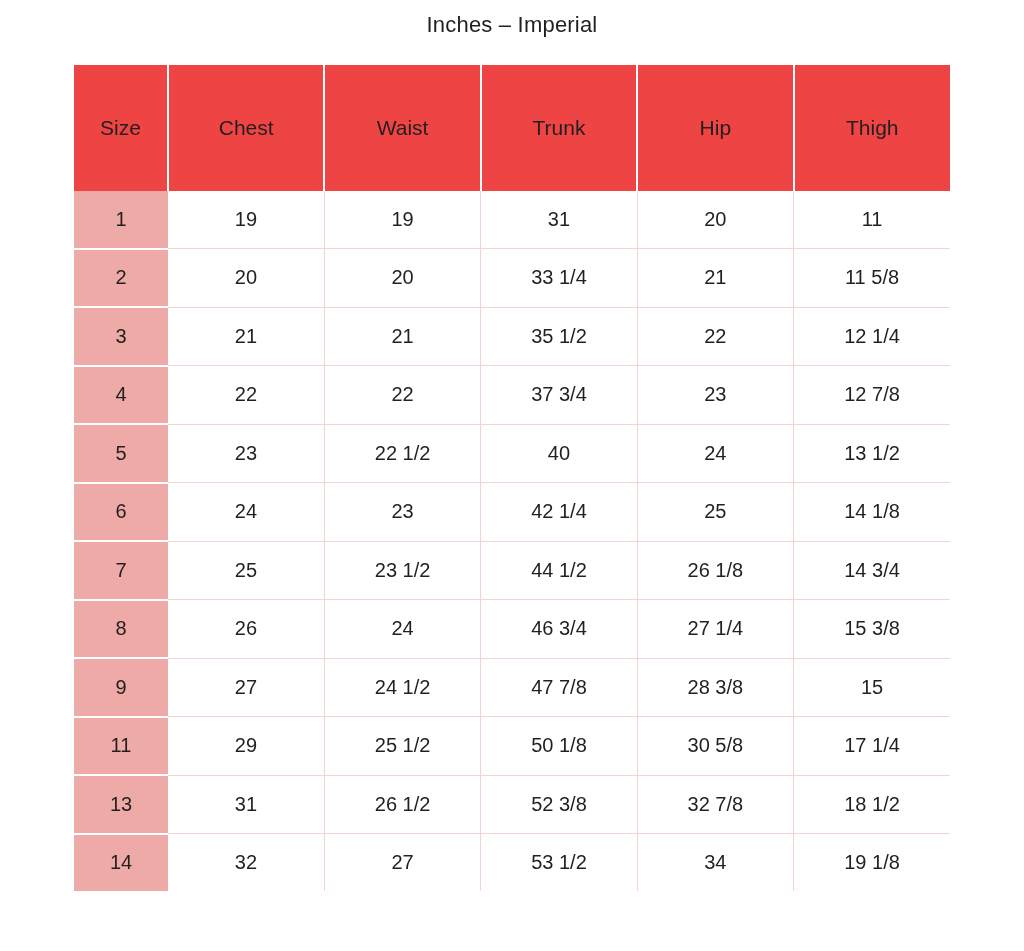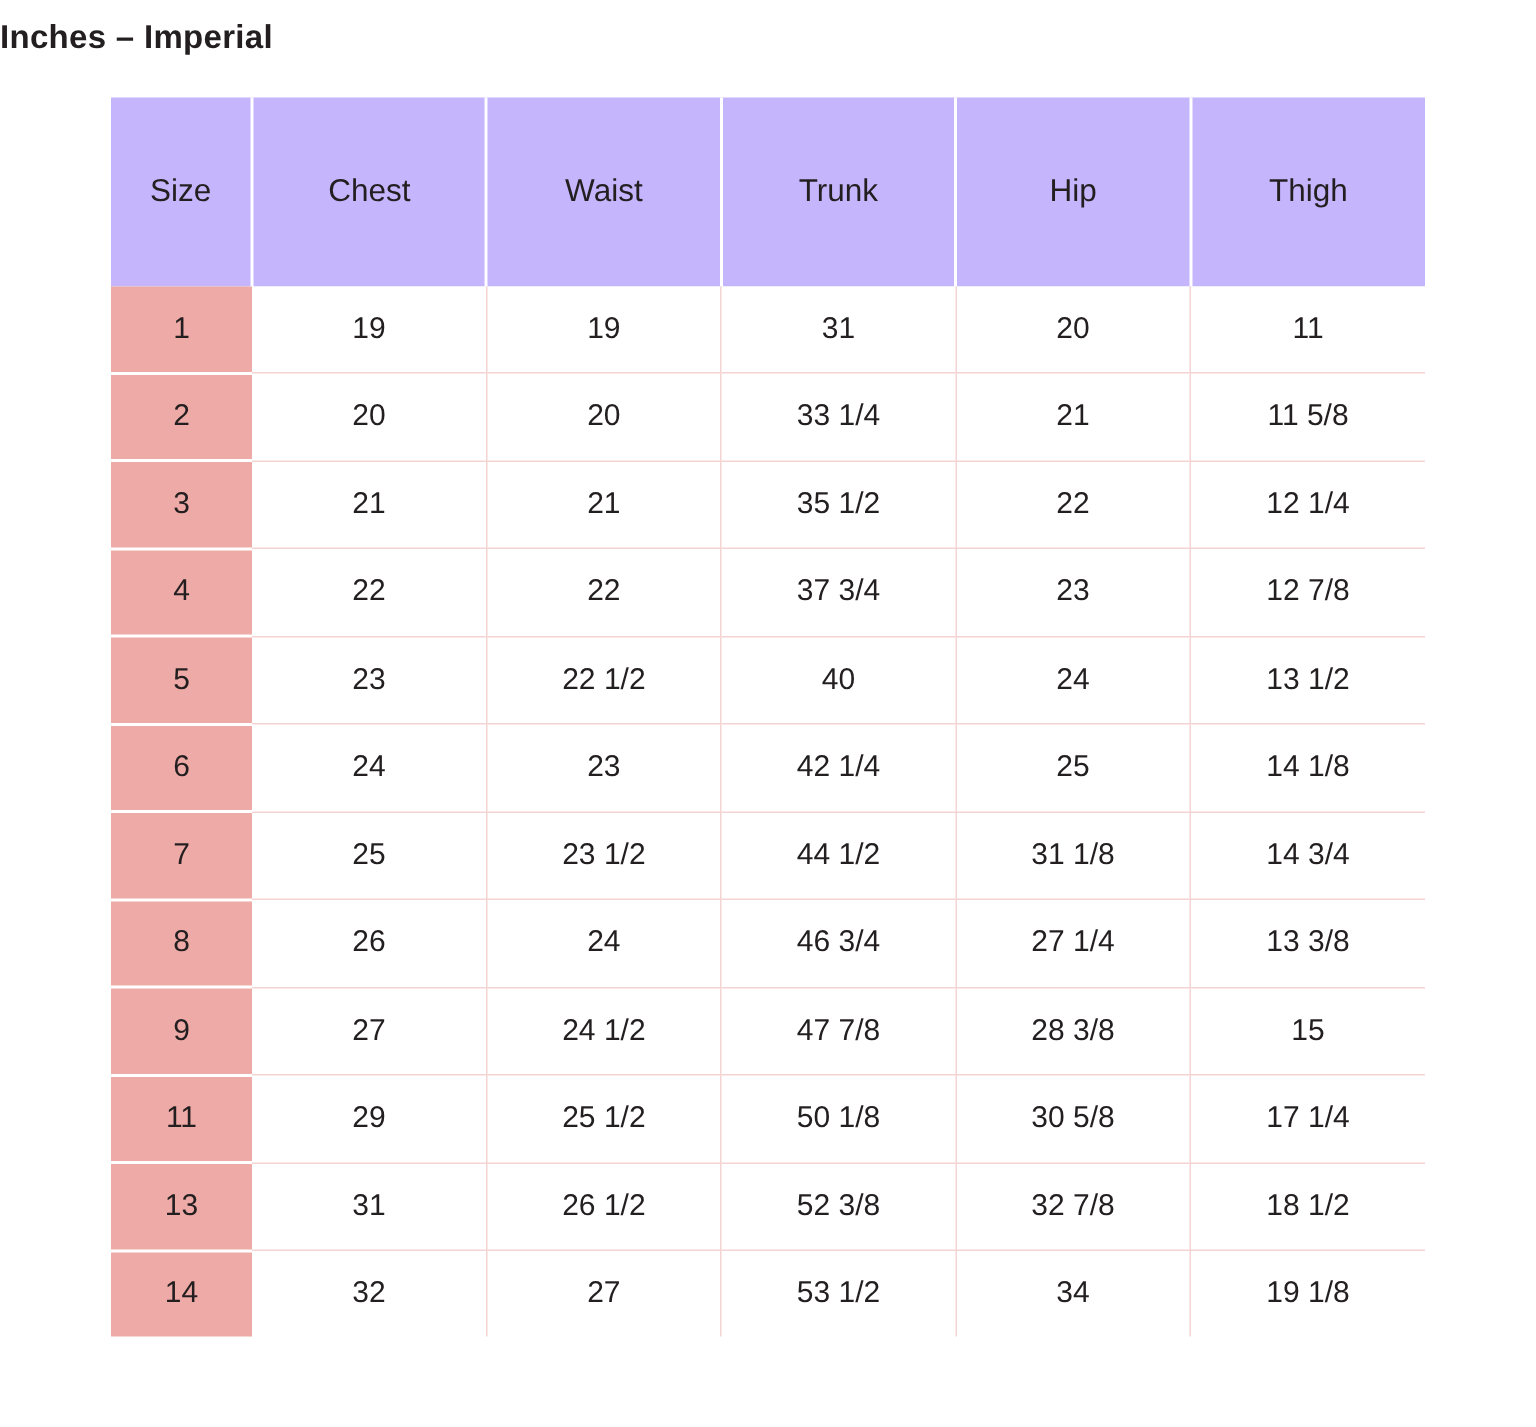--- a/index.html
+++ b/index.html
@@ -14,40 +14,41 @@
     color: #231f20;
     overflow: hidden;
   }
   .page {
     width: 1024px;
     height: 951px;
     position: relative;
     box-sizing: border-box;
   }
   .title {
+    text-align: center;
     font-size: 22px;
-    font-weight: bold;
+    font-weight: normal;
     color: #231f20;
     padding-top: 12px;
     letter-spacing: 0.2px;
   }
   .table-wrap {
     margin: 27px auto 0 auto;
     width: 876px;
   }
   table.size-chart {
     border-collapse: collapse;
     width: 876px;
     table-layout: fixed;
   }
   table.size-chart col.c-size { width: 94px; }
   table.size-chart col.c-data { width: 156.4px; }
 
   table.size-chart thead th {
-    background: #c4b5fd;
+    background: #ef4444;
     color: #231f20;
     font-weight: normal;
     font-size: 21px;
     height: 124px;
     text-align: center;
     vertical-align: middle;
     border: none;
     border-right: 2px solid #ffffff;
   }
   table.size-chart thead th:last-child {
@@ -157,30 +158,30 @@
           <td>23</td>
           <td>42 1/4</td>
           <td>25</td>
           <td>14 1/8</td>
         </tr>
         <tr>
           <td class="size-cell">7</td>
           <td class="first-data">25</td>
           <td>23 1/2</td>
           <td>44 1/2</td>
-          <td>31 1/8</td>
+          <td>26 1/8</td>
           <td>14 3/4</td>
         </tr>
         <tr>
           <td class="size-cell">8</td>
           <td class="first-data">26</td>
           <td>24</td>
           <td>46 3/4</td>
           <td>27 1/4</td>
-          <td>13 3/8</td>
+          <td>15 3/8</td>
         </tr>
         <tr>
           <td class="size-cell">9</td>
           <td class="first-data">27</td>
           <td>24 1/2</td>
           <td>47 7/8</td>
           <td>28 3/8</td>
           <td>15</td>
         </tr>
         <tr>

